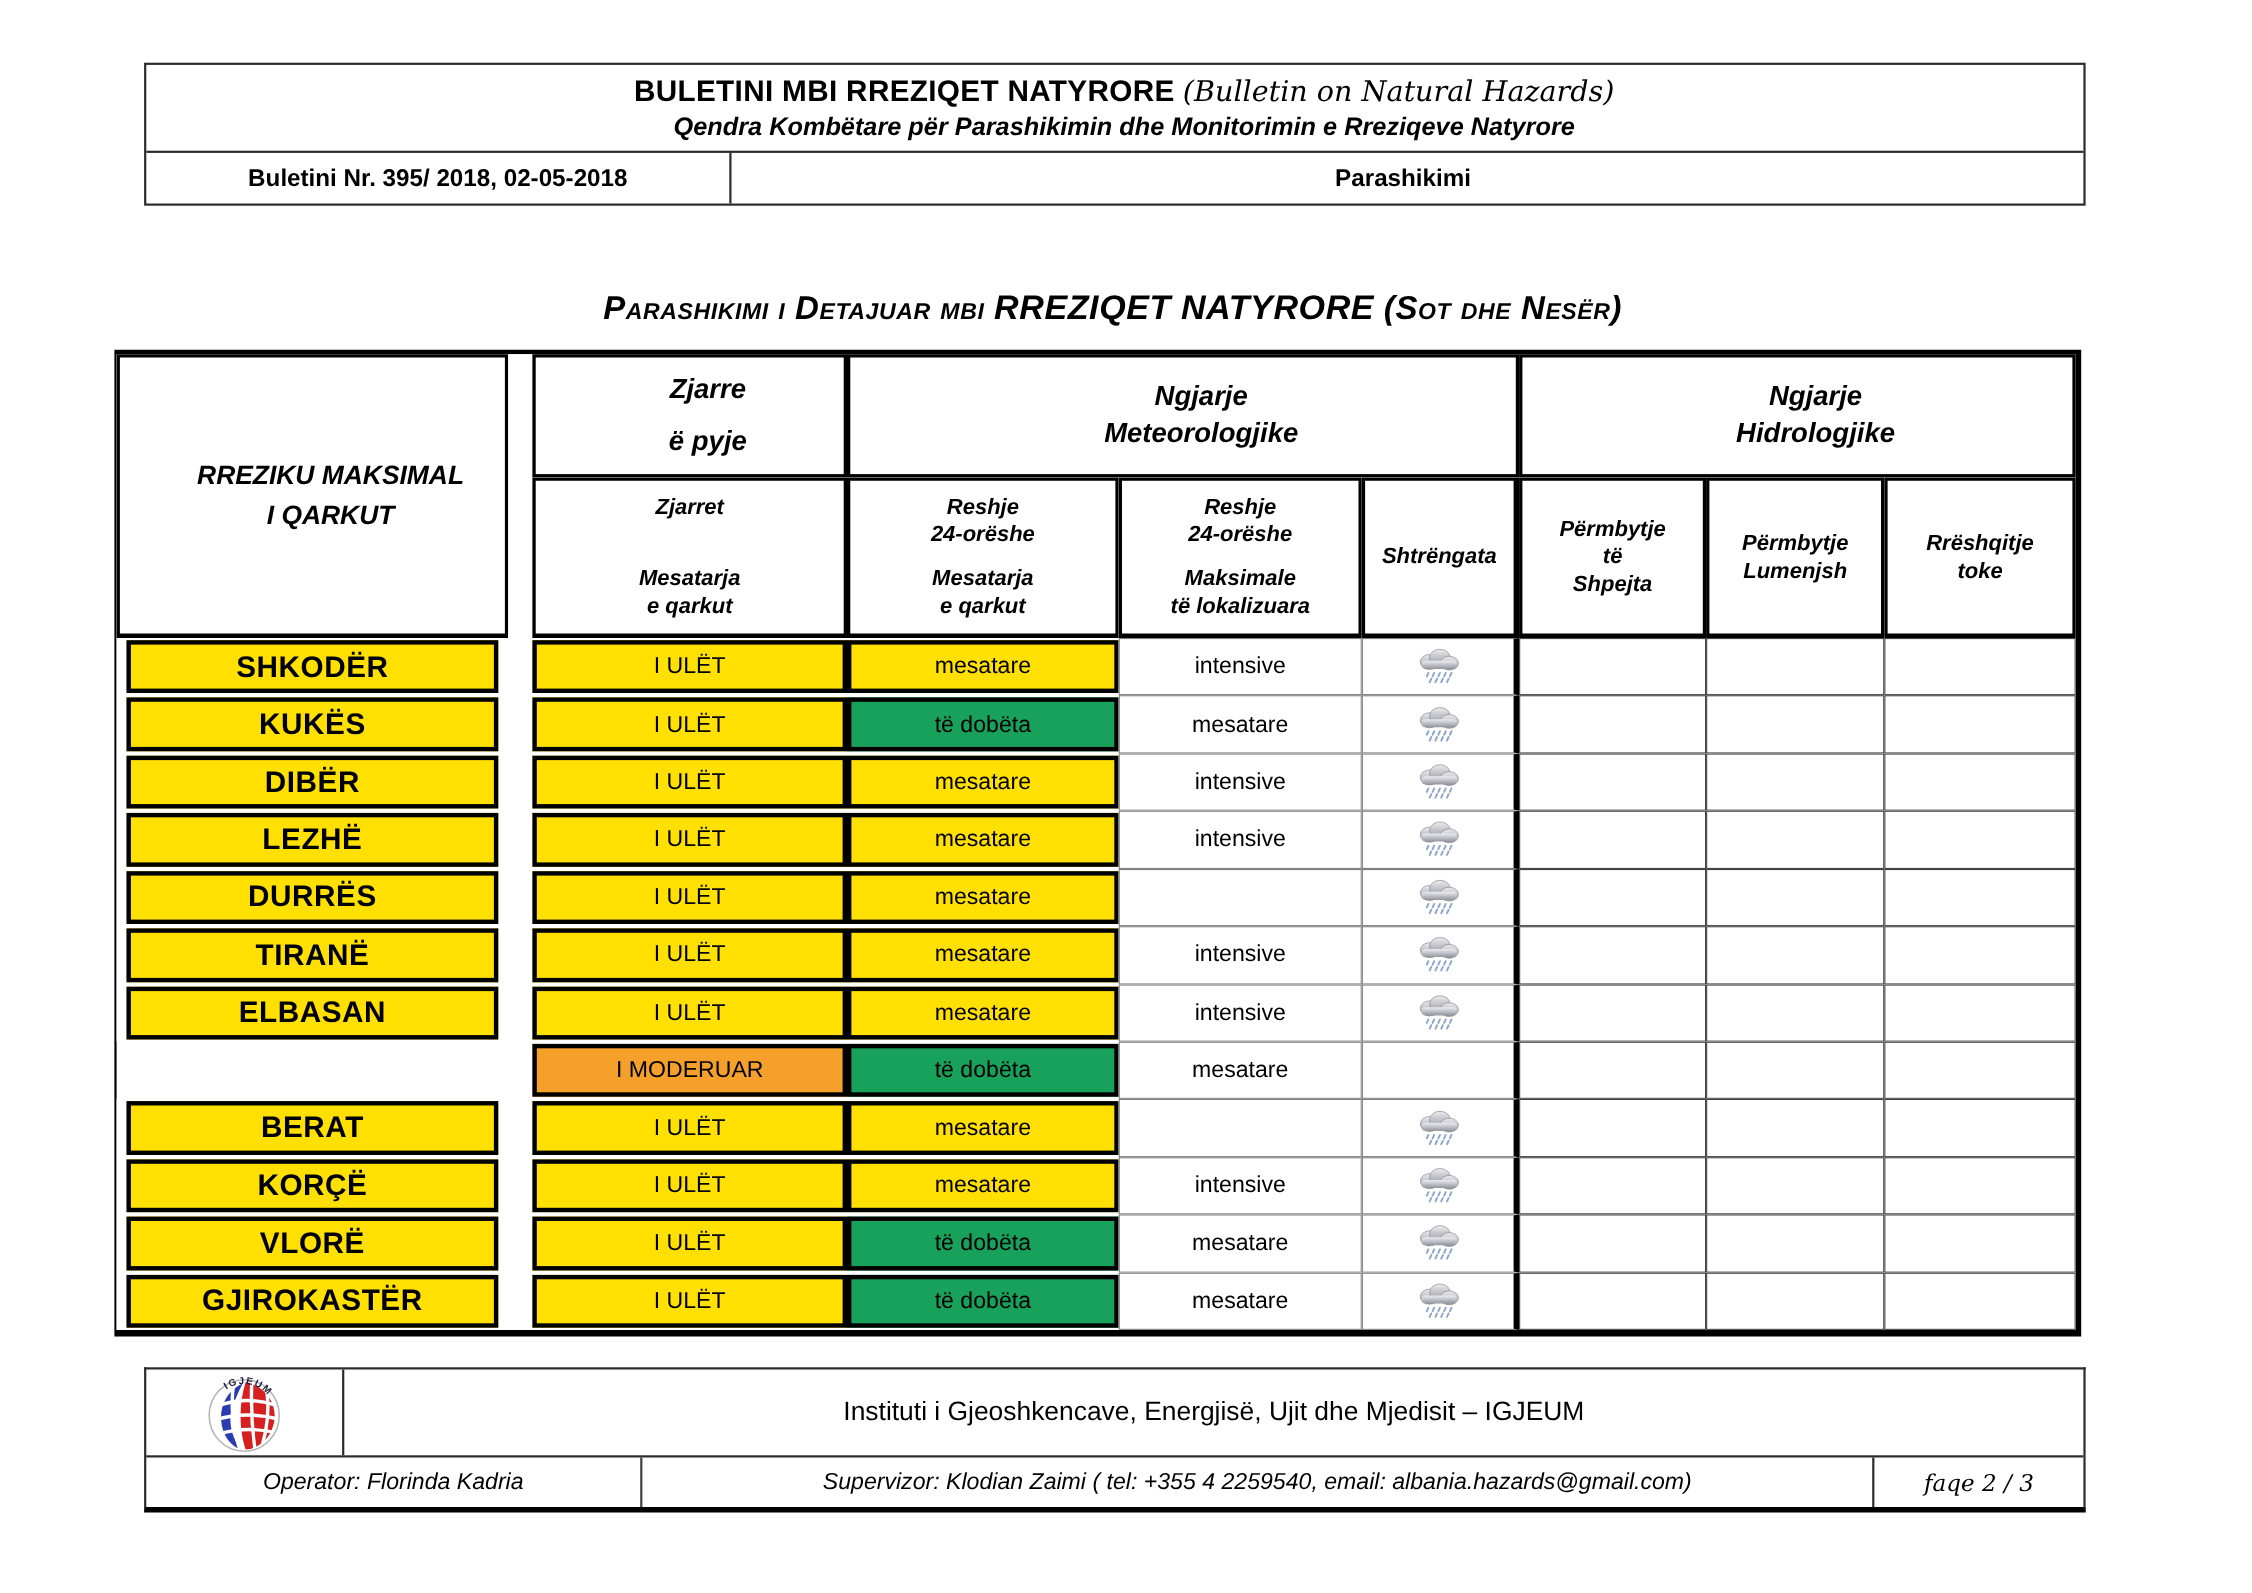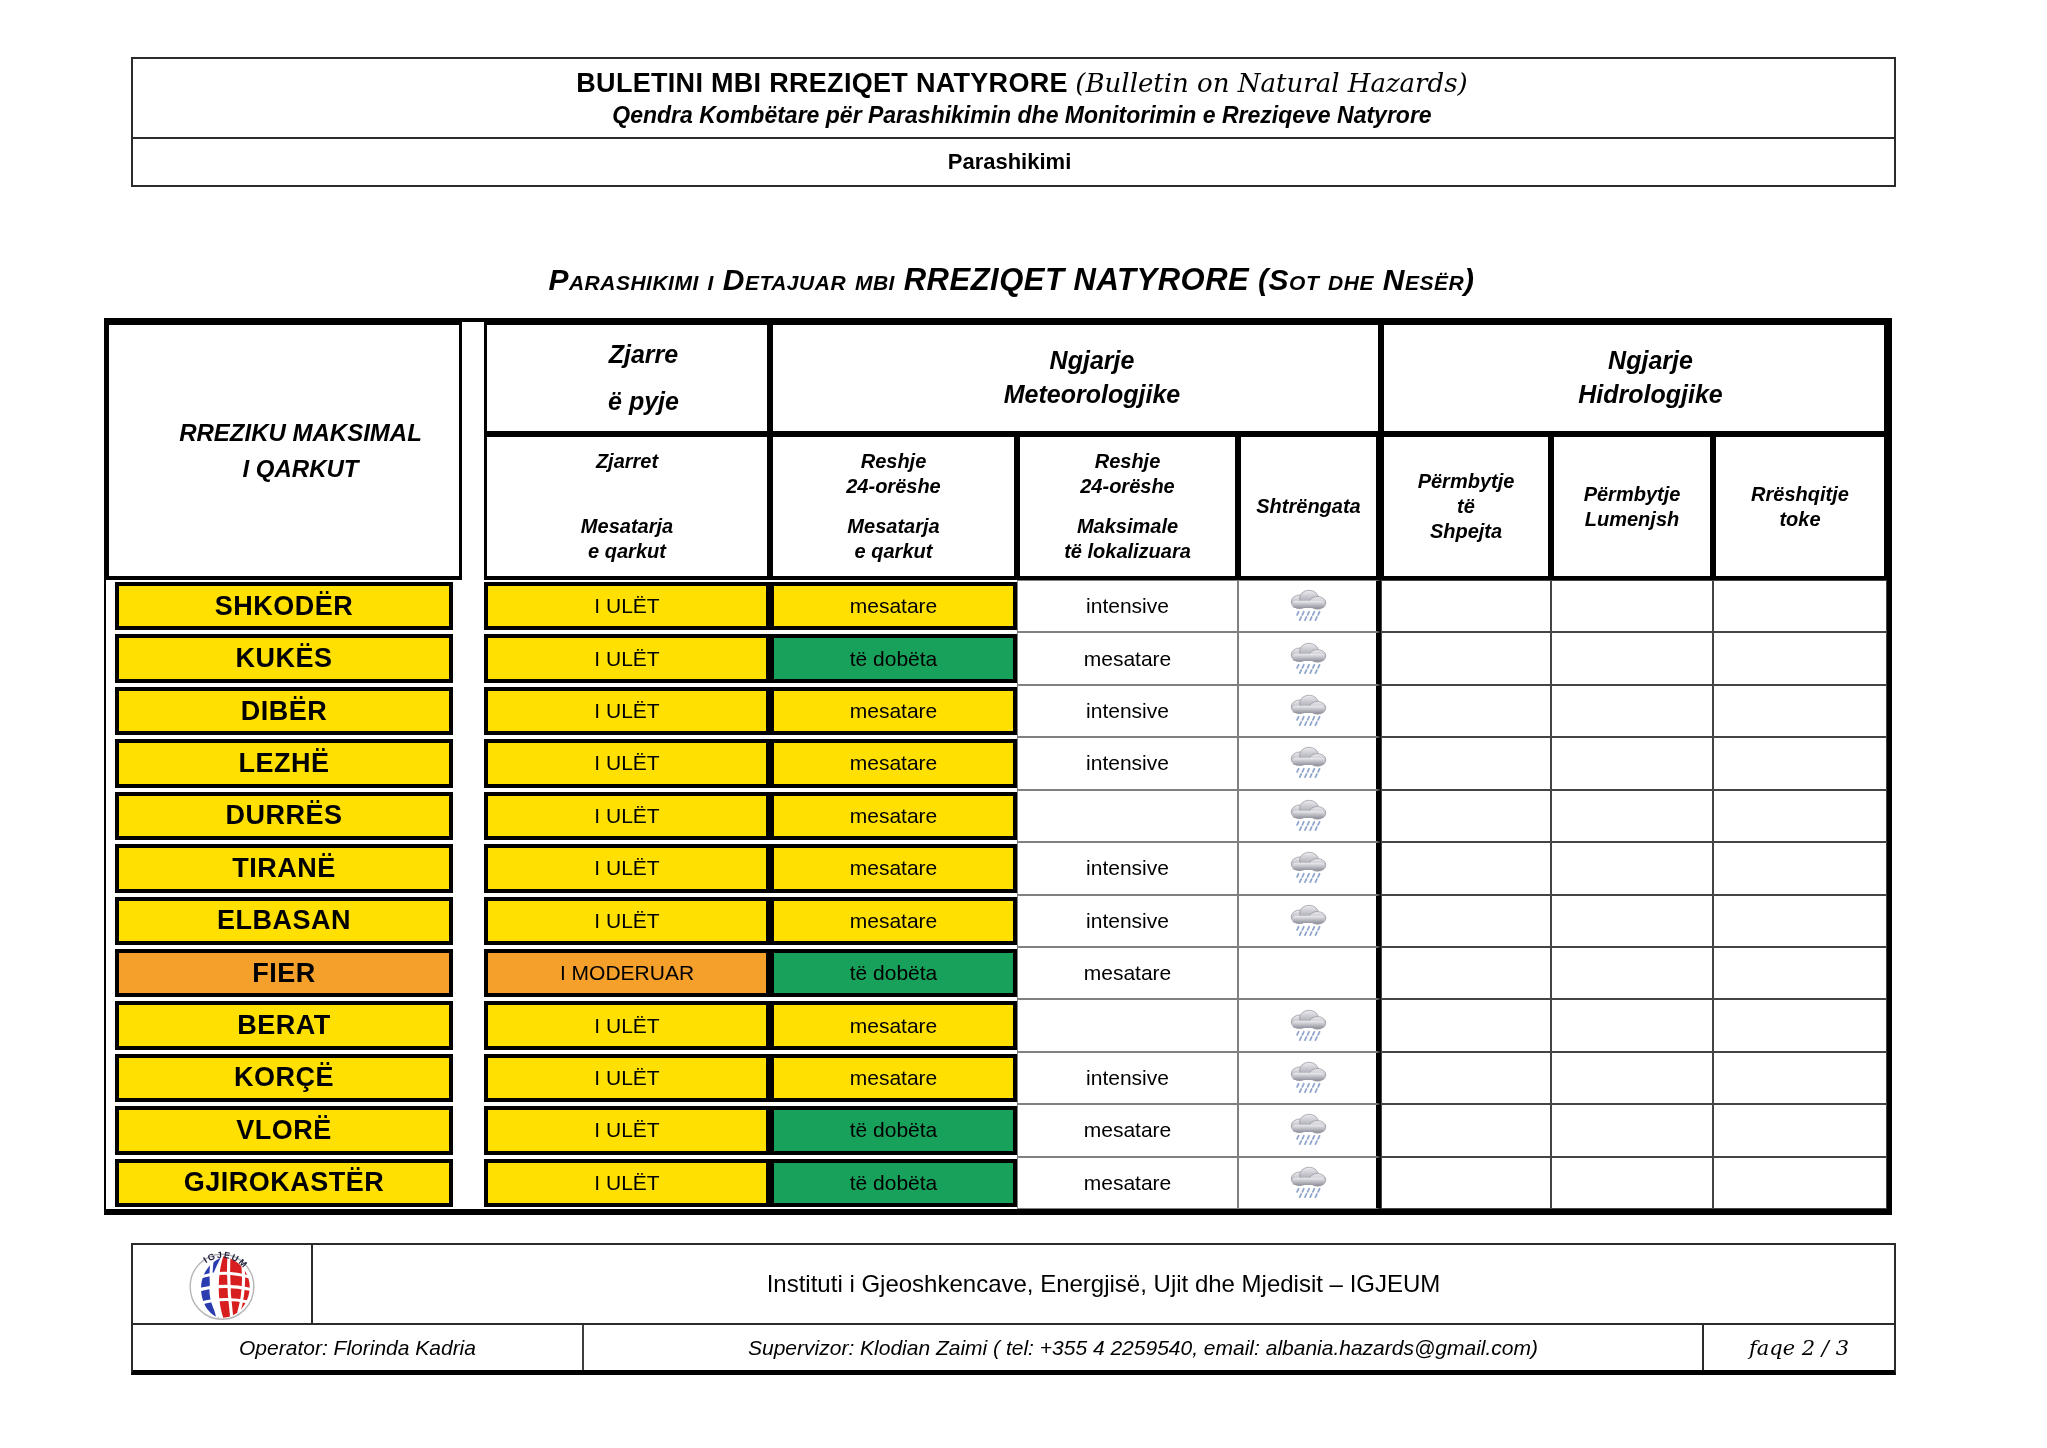--- a/index.html
+++ b/index.html
@@ -85,20 +85,21 @@
 
   <div id="masthead">
     <div class="mh-top">
       <div class="mh-line1">
         <span class="b">BULETINI MBI RREZIQET NATYRORE</span>
         <span class="it">(Bulletin on Natural Hazards)</span>
       </div>
       <div class="mh-line2">Qendra Kombëtare për Parashikimin dhe Monitorimin e Rreziqeve Natyrore</div>
     </div>
     <div id="bulletin-bar">
+      <div class="bb-left">Buletini Nr. 395/ 2018, 02-05-2018</div>
       <div class="bb-right">
         <span class="b">Parashikimi</span>
       </div>
     </div>
   </div>
 
   <div id="section-title">
     <span class="sc">Parashikimi i Detajuar mbi </span><span class="em">RREZIQET NATYRORE</span><span class="sc">  (Sot dhe Nesër)</span>
   </div>
 
@@ -406,23 +407,20 @@
               <line x1="18.5" y1="26.5" x2="17.1" y2="29.5"></line>
           <line x1="23.5" y1="26.5" x2="22.1" y2="29.5"></line>
               <line x1="28.5" y1="26.5" x2="27.1" y2="29.5"></line>
         </g>
       </svg>
     </div>
     <div class="cell hyd" style="grid-area: 9 / 7;"></div>
     <div class="cell hyd" style="grid-area: 9 / 8;"></div>
     <div class="cell hyd" style="grid-area: 9 / 9;"></div>
 
-    <div class="cellw dist" style="grid-area: 10 / 1;">
-      <div class="box district" style="background: rgb(245, 160, 43);">FIER</div>
-    </div>
     <div class="cellw" style="grid-area: 10 / 3;">
       <div class="box val fire" style="background: rgb(245, 160, 43);">I MODERUAR</div>
     </div>
     <div class="cellw" style="grid-area: 10 / 4;">
       <div class="box val ravg" style="background: rgb(24, 161, 91);">të dobëta</div>
     </div>
     <div class="cell rmax" style="grid-area: 10 / 5;">mesatare</div>
     <div class="cell storm" style="grid-area: 10 / 6;">
       
     </div>

